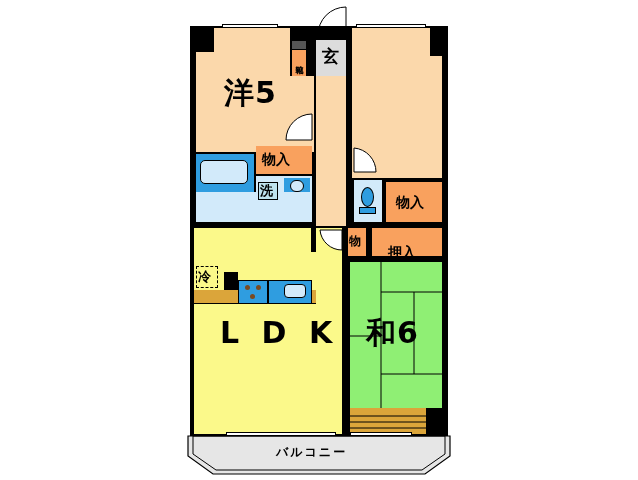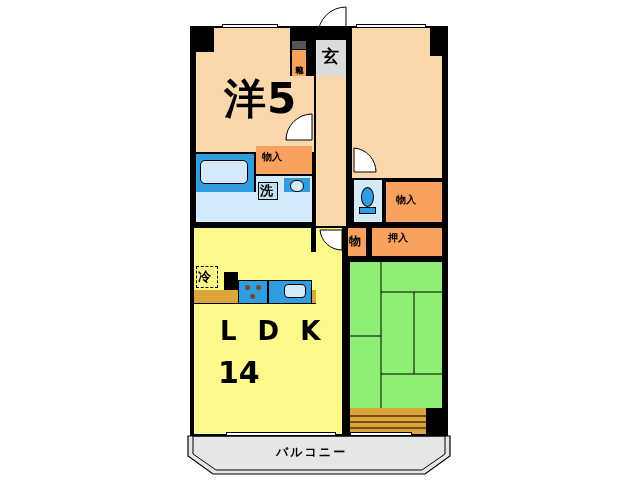--- a/index.html
+++ b/index.html
@@ -1,20 +1,20 @@
 <!DOCTYPE html>
 <html><head>
 <meta charset="utf-8">
 <style>
   html,body{margin:0;padding:0;background:#ffffff;}
   body{width:638px;height:480px;position:relative;overflow:hidden;font-family:"DejaVu Sans",sans-serif;}
   .abs{position:absolute;box-sizing:border-box;}
   .lbl{position:absolute;font-weight:bold;color:#000;white-space:nowrap;line-height:1;}
-  .big{font-size:42px;letter-spacing:1px;}
-  .mid{font-size:10px;}
+  .big{font-size:30px;letter-spacing:1px;}
+  .mid{font-size:14px;}
   .tiny{font-size:8px;line-height:9px;}
   .wall{background:#000;position:absolute;}
 </style>
 </head>
 <body>
 
 <div class="abs" style="left:0;top:0;width:638px;height:480px;">
 
   <svg class="abs" style="left:185px;top:434px;" width="268" height="46" viewBox="0 0 268 46">
     <polygon points="3,2 265,2 265,22 240,40 28,40 3,22" fill="#e6e6e6" stroke="#000" stroke-width="1.2"></polygon>
@@ -60,26 +60,25 @@
   <div class="abs" style="left:354px;top:180px;width:28px;height:42px;background:#d2eafa;"></div>
   <div class="abs" style="left:361px;top:187px;width:13px;height:20px;background:#2f9de0;border:1px solid #000;border-radius:50%;"></div>
   <div class="abs" style="left:359px;top:207px;width:17px;height:7px;background:#2f9de0;border:1px solid #000;"></div>
 
   <div class="abs" style="left:386px;top:182px;width:56px;height:40px;background:#f9a15e;"></div>
   <div class="lbl mid" style="left:396px;top:195px;">物入</div>
 
   <div class="abs" style="left:348px;top:228px;width:18px;height:28px;background:#f9a15e;"></div>
   <div class="lbl" style="left:349px;top:235px;font-size:12px;">物</div>
   <div class="abs" style="left:372px;top:228px;width:70px;height:28px;background:#f9a15e;"></div>
-  <div class="lbl mid" style="left:388px;top:233px;">押入</div>
+  <div class="lbl mid" style="left:388px;top:246px;font-family:Liberation Mono, monospace;">押入</div>
 
   <div class="abs" style="left:194px;top:228px;width:148px;height:206px;background:#fbf98a;"></div>
   <div class="abs" style="left:311px;top:228px;width:5px;height:24px;background:#000;"></div>
-  <div class="lbl" style="left:220px;top:318px;font-size:26px;letter-spacing:6px;">L D K</div>
-  <div class="lbl" style="left:218px;top:358px;font-size:30px;">14</div>
+  <div class="lbl" style="left:220px;top:318px;font-size:30px;letter-spacing:6px;">L D K</div>
 
   <div class="abs" style="left:196px;top:266px;width:22px;height:22px;border:1px dashed #000;"></div>
   <div class="lbl" style="left:198px;top:270px;font-size:13px;">冷</div>
   <div class="abs" style="left:224px;top:272px;width:14px;height:18px;background:#000;"></div>
   <div class="abs" style="left:194px;top:290px;width:122px;height:14px;background:#dba53a;border-bottom:1px solid #000;"></div>
   <div class="abs" style="left:238px;top:280px;width:30px;height:24px;background:#2f9de0;border:1px solid #000;"></div>
   <div class="abs" style="left:245px;top:285px;width:5px;height:5px;border-radius:50%;background:#7a4a20;"></div>
   <div class="abs" style="left:256px;top:285px;width:5px;height:5px;border-radius:50%;background:#7a4a20;"></div>
   <div class="abs" style="left:250px;top:294px;width:5px;height:5px;border-radius:50%;background:#7a4a20;"></div>
   <div class="abs" style="left:268px;top:280px;width:44px;height:24px;background:#2f9de0;border:1px solid #000;"></div>
@@ -88,20 +87,21 @@
   <div class="abs" style="left:350px;top:262px;width:92px;height:146px;background:#8fef74;"></div>
   <svg class="abs" style="left:350px;top:262px;" width="92" height="146">
     <g stroke="#000" stroke-width="1" fill="none">
       <line x1="31" y1="0" x2="31" y2="146"></line>
       <line x1="31" y1="30" x2="92" y2="30"></line>
       <line x1="64" y1="30" x2="64" y2="112"></line>
       <line x1="0" y1="74" x2="31" y2="74"></line>
       <line x1="31" y1="112" x2="92" y2="112"></line>
     </g>
   </svg>
+  <div class="lbl big" style="left:366px;top:318px;">和6</div>
 
   <div class="abs" style="left:350px;top:408px;width:76px;height:26px;background:#dba53a;"></div>
   <svg class="abs" style="left:350px;top:408px;" width="76" height="26">
     <g stroke="#000" stroke-width="1">
         <line x1="0" y1="8" x2="76" y2="8"></line>
         <line x1="0" y1="14" x2="76" y2="14"></line>
         <line x1="0" y1="20" x2="76" y2="20"></line>
       </g>
   </svg>
   <div class="abs" style="left:426px;top:408px;width:16px;height:26px;background:#000;"></div>

